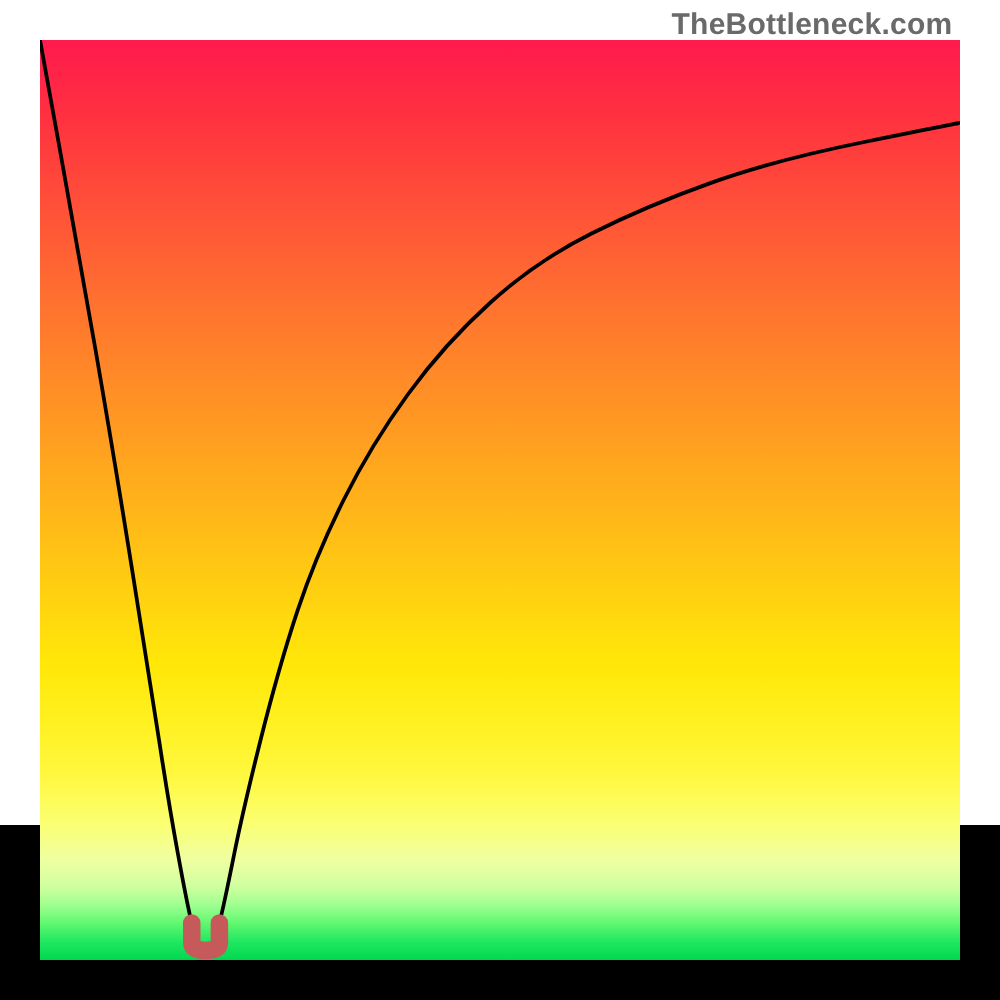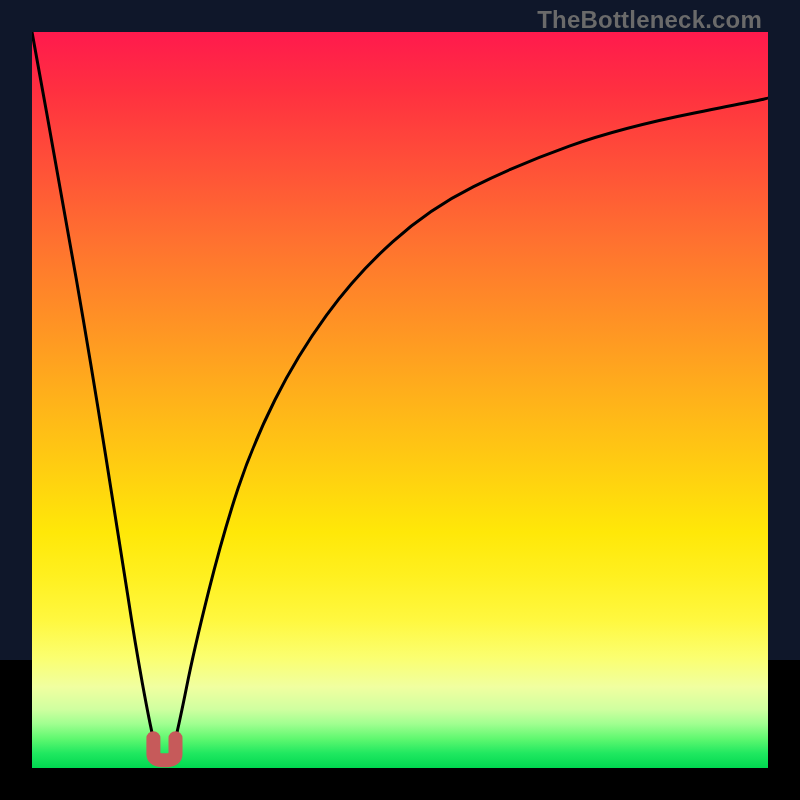--- a/index.html
+++ b/index.html
@@ -9,21 +9,21 @@
     height: 800px;
     background: #000;
     overflow: hidden;
   }
   .frame {
     position: absolute;
     left: 0;
     top: 0;
     width: 800px;
     height: 660px;
-    background: #0f172a;
+    background: #ffffff;
   }
   .plot {
     position: absolute;
     left: 32px;
     top: 32px;
     width: 736px;
     height: 736px;
     background: linear-gradient(to bottom,
       #ff1a4d 0%,
       #ff3040 8%,

